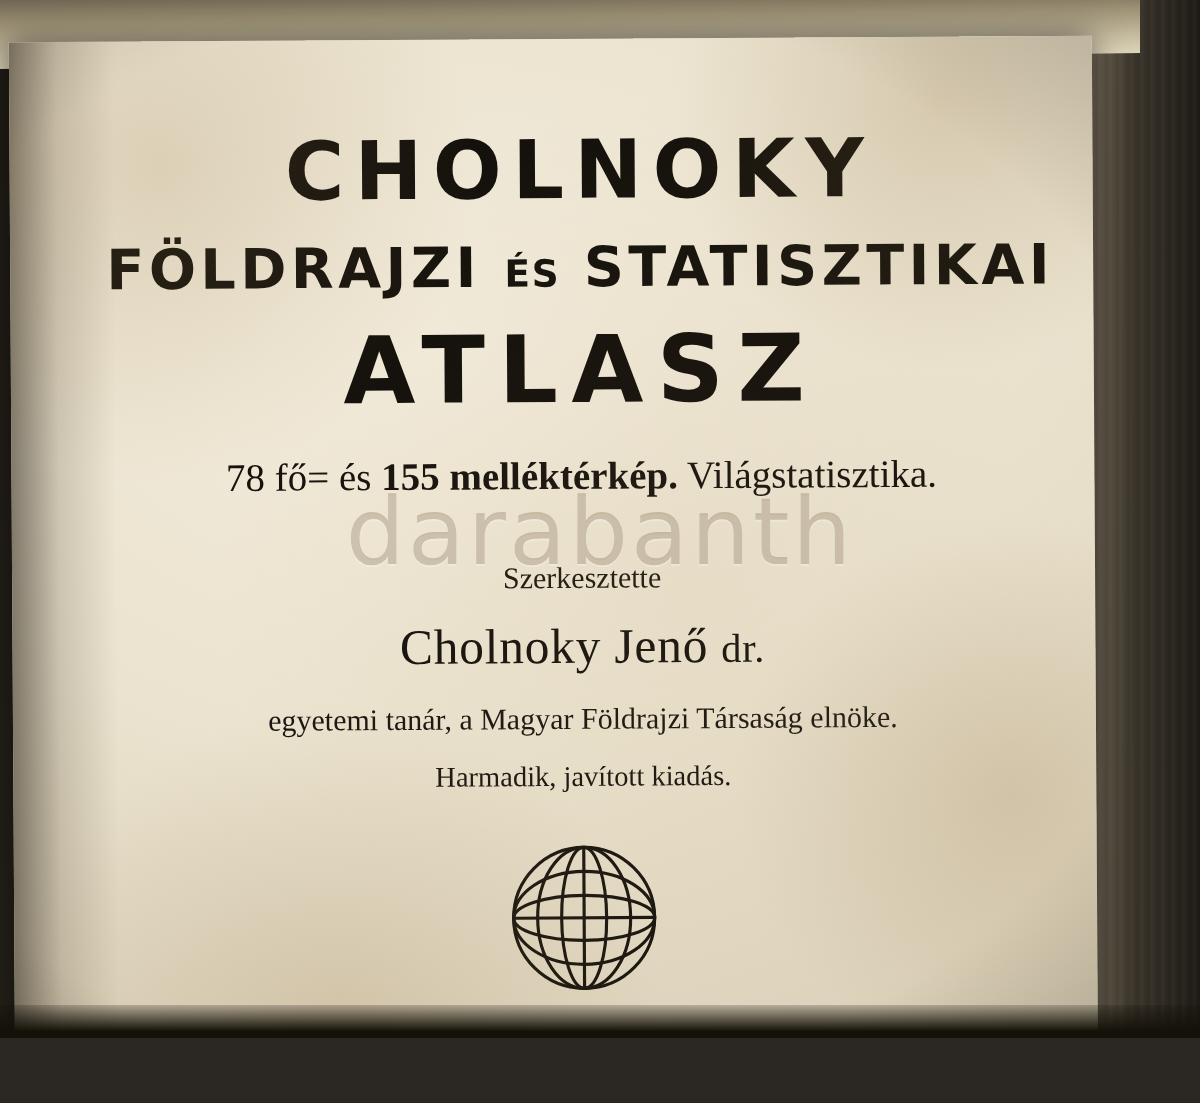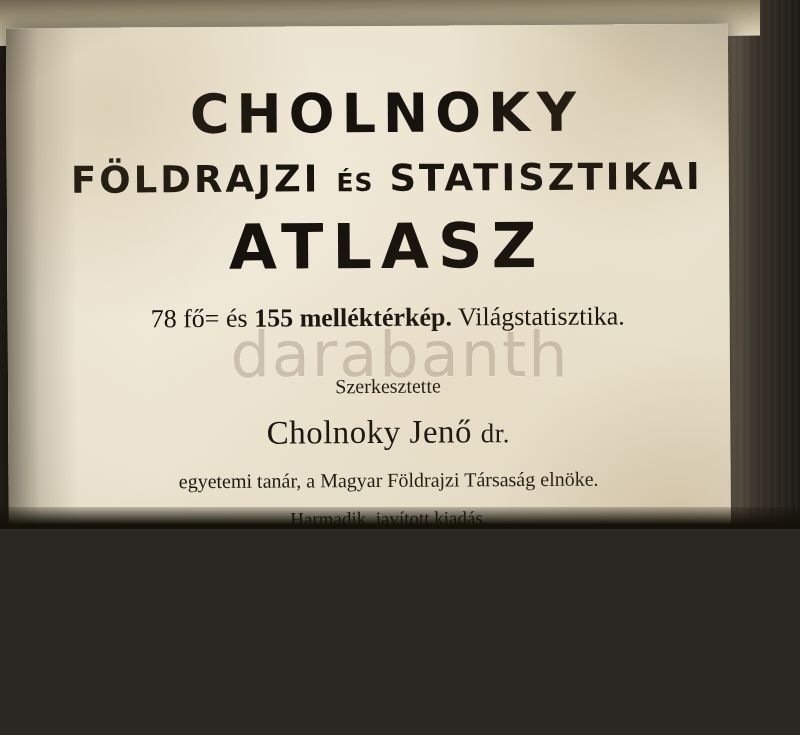--- a/index.html
+++ b/index.html
@@ -10,21 +10,21 @@
   body {
     width: 800px;
     height: 735px;
     overflow: hidden;
     font-family: "Liberation Serif", serif;
   }
 
   #scan {
     position: relative;
     width: 800px;
-    height: 529px;
+    height: 692px;
     background: #17150f;
     overflow: hidden;
   }
 
   
   .bg-dark {
     position: absolute;
     inset: 0;
     background:
       linear-gradient(105deg, #211d17 0%, #2a251d 40%, #1b1813 100%);

